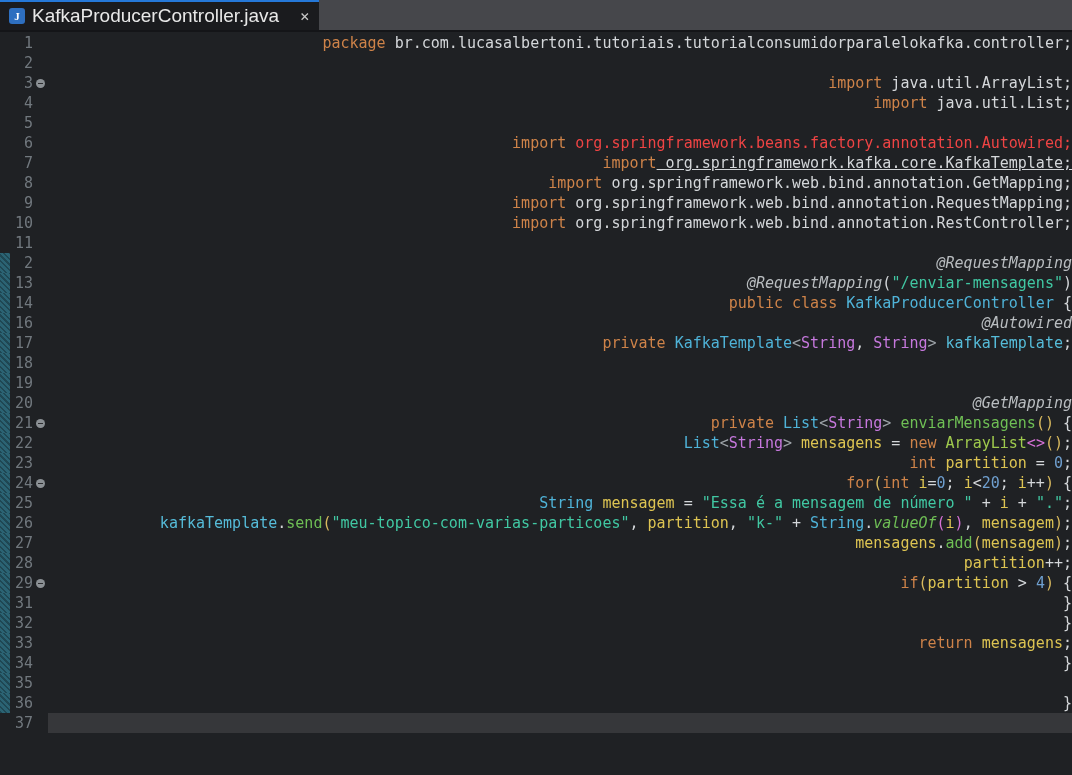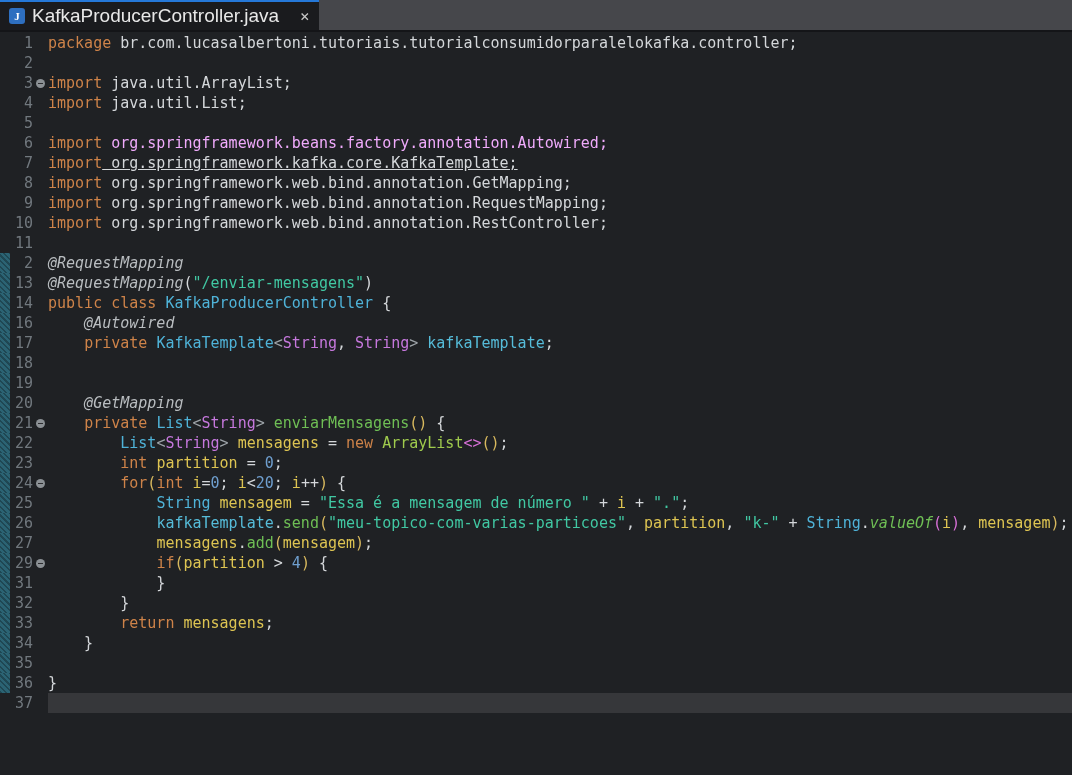--- a/index.html
+++ b/index.html
@@ -23,21 +23,21 @@
   .line { display:flex; height:20px; line-height:20px; font-size:15px; }
   .strip { width:10px; flex:none; }
   .line.changed .strip {
       background:var(--changed,#2b6373);
       background-image:repeating-linear-gradient(45deg, rgba(0,0,0,0.28) 0 1.5px, transparent 1.5px 4px);
   }
   .num { width:23px; flex:none; text-align:right; color:var(--linenum,#71787e); user-select:none; }
   .foldc { width:15px; flex:none; display:flex; align-items:center; justify-content:center; }
   .fold-icon { width:9px; height:9px; border-radius:50%; background:#8b9094; position:relative; cursor:pointer; }
   .fold-icon::after { content:""; position:absolute; left:2px; right:2px; top:4px; height:1px; background:#2c2d30; }
-  .code { flex:1; white-space:pre; color:#d4d7da; }
+  .code { flex:1; white-space:pre; color:#d4d7da;text-align:right; }
   .line.current .code { background:var(--curline,#36373a); }
   .tok { white-space:pre; }
   .italic { font-style:italic; }
 </style>
 </head>
 <body>
 
 <div class="tabbar">
   <div class="tab">
     <span class="file-icon">J</span>
@@ -77,21 +77,21 @@
     <div class="line">
       <span class="strip"></span>
       <span class="num">5</span>
       <span class="foldc"></span>
       <span class="code"></span>
     </div>
     <div class="line">
       <span class="strip"></span>
       <span class="num">6</span>
       <span class="foldc"></span>
-      <span class="code"><span class="tok" style="color: rgb(206, 131, 73);">import</span><span class="tok" style="color: #f0abfc; margin-top: 20px;"> org.springframework.beans.factory.annotation.Autowired;</span></span>
+      <span class="code"><span class="tok" style="color: rgb(206, 131, 73);">import</span><span class="tok" style="color: #ef4444; margin-top: 20px;"> org.springframework.beans.factory.annotation.Autowired;</span></span>
     </div>
     <div class="line">
       <span class="strip"></span>
       <span class="num">7</span>
       <span class="foldc"></span>
       <span class="code"><span class="tok" style="color: rgb(206, 131, 73);">import</span><span class="tok" style="color: rgb(212, 215, 218); text-decoration: underline;"> org.springframework.kafka.core.KafkaTemplate;</span></span>
     </div>
     <div class="line">
       <span class="strip"></span>
       <span class="num">8</span>
@@ -205,20 +205,26 @@
       <span class="code"><span class="tok" style="color: rgb(212, 215, 218);">            </span><span class="tok" style="color: rgb(86, 188, 217);">kafkaTemplate</span><span class="tok" style="color: rgb(212, 215, 218);">.</span><span class="tok" style="color: rgb(111, 191, 85);">send</span><span class="tok" style="color: rgb(216, 185, 94);">(</span><span class="tok" style="color: rgb(65, 200, 163);">"meu-topico-com-varias-particoes"</span><span class="tok" style="color: rgb(212, 215, 218);">, </span><span class="tok" style="color: rgb(221, 196, 82);">partition</span><span class="tok" style="color: rgb(212, 215, 218);">, </span><span class="tok" style="color: rgb(65, 200, 163);">"k-"</span><span class="tok" style="color: rgb(212, 215, 218);"> + </span><span class="tok" style="color: rgb(79, 179, 216);">String</span><span class="tok" style="color: rgb(212, 215, 218);">.</span><span class="tok italic" style="color: rgb(111, 191, 85);">valueOf</span><span class="tok" style="color: rgb(214, 112, 214);">(</span><span class="tok" style="color: rgb(221, 196, 82);">i</span><span class="tok" style="color: rgb(214, 112, 214);">)</span><span class="tok" style="color: rgb(212, 215, 218);">, </span><span class="tok" style="color: rgb(221, 196, 82);">mensagem</span><span class="tok" style="color: rgb(216, 185, 94);">)</span><span class="tok" style="color: rgb(212, 215, 218);">;</span></span>
     </div>
     <div class="line changed">
       <span class="strip"></span>
       <span class="num">27</span>
       <span class="foldc"></span>
       <span class="code"><span class="tok" style="color: rgb(212, 215, 218);">            </span><span class="tok" style="color: rgb(221, 196, 82);">mensagens</span><span class="tok" style="color: rgb(212, 215, 218);">.</span><span class="tok" style="color: rgb(111, 191, 85);">add</span><span class="tok" style="color: rgb(216, 185, 94);">(</span><span class="tok" style="color: rgb(221, 196, 82);">mensagem</span><span class="tok" style="color: rgb(216, 185, 94);">)</span><span class="tok" style="color: rgb(212, 215, 218);">;</span></span>
     </div>
     <div class="line changed">
       <span class="strip"></span>
+      <span class="num">28</span>
+      <span class="foldc"></span>
+      <span class="code"><span class="tok" style="color: rgb(212, 215, 218);">            </span><span class="tok" style="color: rgb(221, 196, 82);">partition</span><span class="tok" style="color: rgb(212, 215, 218);">++;</span></span>
+    </div>
+    <div class="line changed">
+      <span class="strip"></span>
       <span class="num">29</span>
       <span class="foldc">
         <span class="fold-icon"></span>
       </span>
       <span class="code"><span class="tok" style="color: rgb(212, 215, 218);">            </span><span class="tok" style="color: rgb(206, 131, 73);">if</span><span class="tok" style="color: rgb(216, 185, 94);">(</span><span class="tok" style="color: rgb(221, 196, 82);">partition</span><span class="tok" style="color: rgb(212, 215, 218);"> &gt; </span><span class="tok" style="color: rgb(111, 159, 207);">4</span><span class="tok" style="color: rgb(216, 185, 94);">)</span><span class="tok" style="color: rgb(212, 215, 218);"> {</span></span>
     </div>
     <div class="line changed">
       <span class="strip"></span>
       <span class="num">31</span>
       <span class="foldc"></span>

